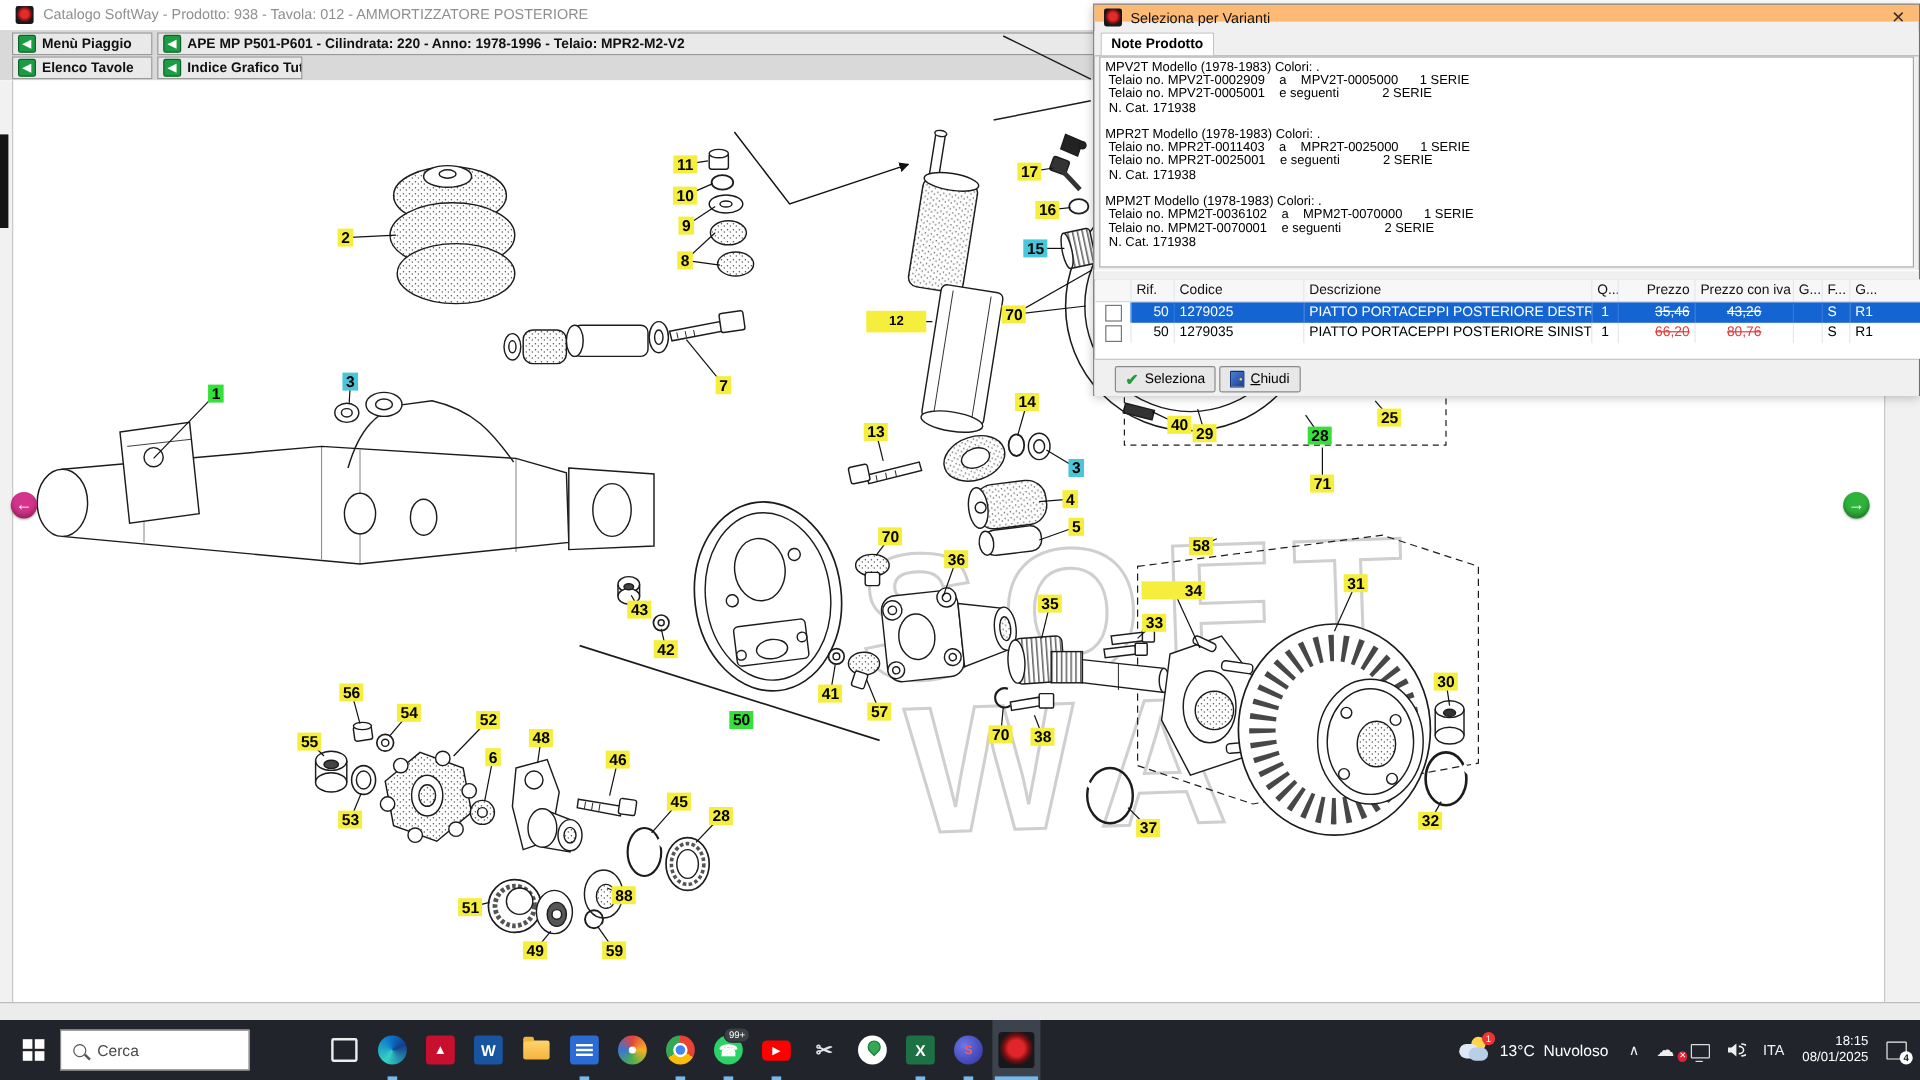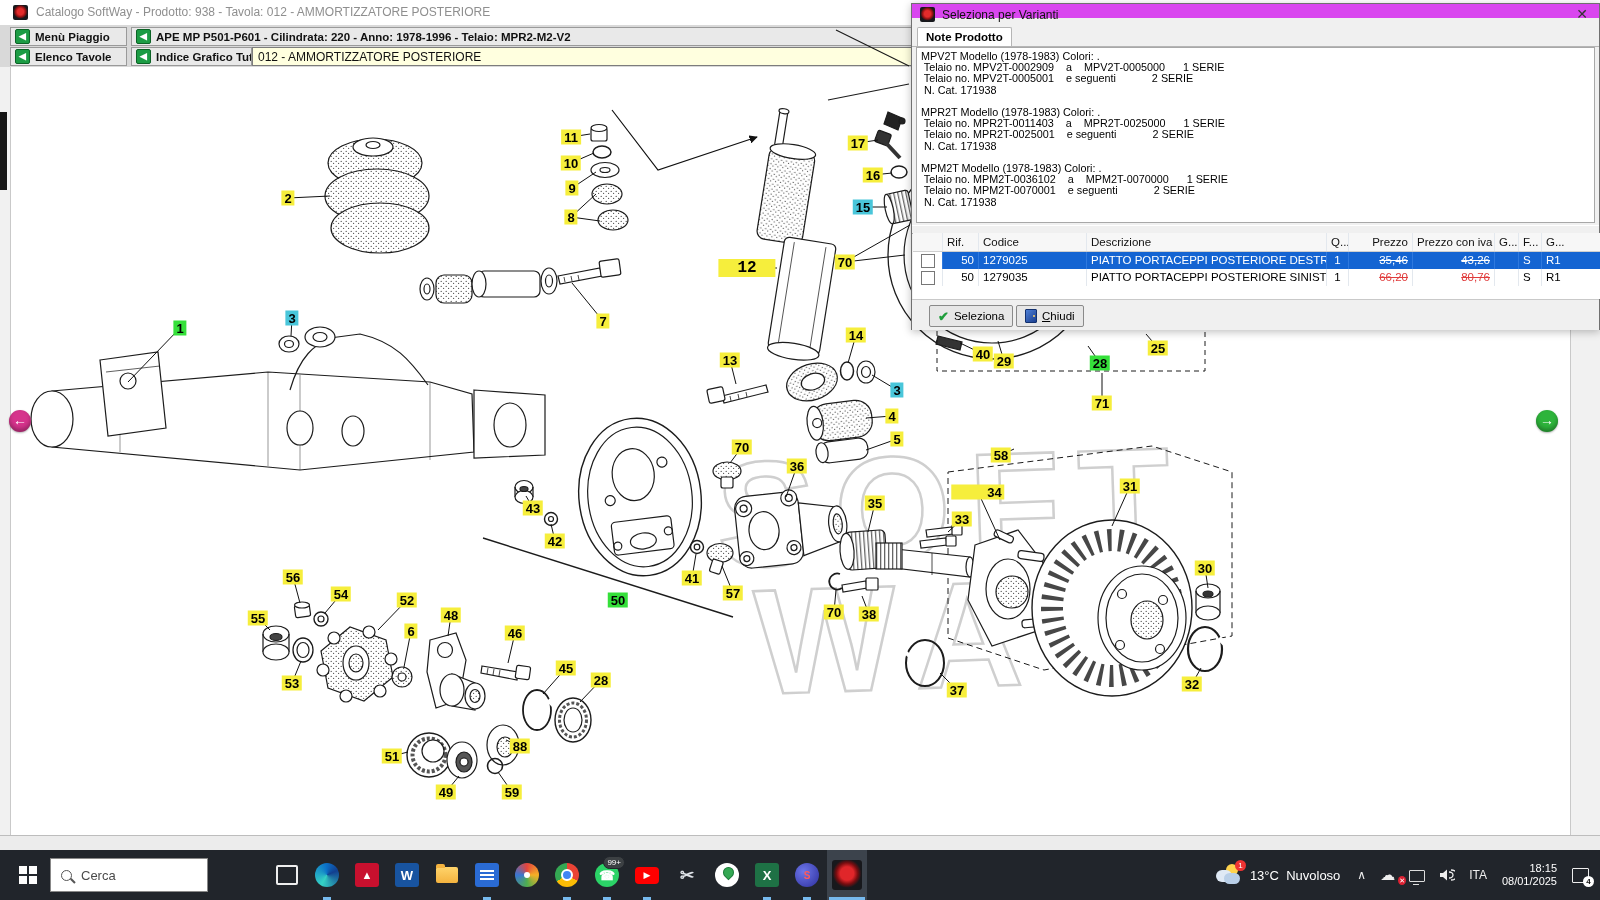--- a/index.html
+++ b/index.html
@@ -25,29 +25,29 @@
   #rightstrip{left:1570px;top:67px;width:30px;height:768px;background:#f1f1f1;border-left:1px solid #c9c9c9;}
   #blackbar{left:0;top:112px;width:7px;height:78px;background:#151515;}
   #bottomstrip{left:0;top:835px;width:1600px;height:15px;background:#ececec;border-top:1px solid #bdbdbd;}
   #art{position:absolute;left:0;top:0;z-index:1;}
   #labels-layer{position:absolute;left:0;top:0;width:1600px;height:900px;z-index:3;pointer-events:none;}
   .plabel{position:absolute;transform:translate(-50%,-50%);font-weight:bold;font-size:13px;line-height:15px;
           padding:0 3px;color:#000;pointer-events:auto;font-family:"Liberation Sans",sans-serif;}
   .plabel.y{background:#f6ee3c;}
   .plabel.g{background:#35e03a;}
   .plabel.c{background:#49c6da;}
-  .plabel.big{font-size:16px;line-height:18px;padding:0 19px;font-family:Liberation Mono, monospace;}
+  .plabel.big{font-size:11px;line-height:18px;padding:0 19px;}
   .navarrow{position:absolute;width:22px;height:22px;border-radius:50%;color:#fff;font-weight:bold;font-size:14px;
      text-align:center;line-height:21px;z-index:4;box-shadow:inset 0 -3px 4px rgba(0,0,0,.3), 0 1px 2px rgba(0,0,0,.3);}
   #navleft{left:9px;top:410px;background:#d6338c;}
   #navright{left:1536px;top:410px;background:#2eb43b;}
   
   #dialog{left:911px;top:3px;width:689px;height:327px;background:#f0f0f0;border:1px solid #707070;
           box-sizing:border-box;z-index:10;box-shadow:0 2px 8px rgba(0,0,0,.25);}
-  #dlg-title{position:absolute;left:0;top:0;width:100%;height:14px;background:#d946ef;}
+  #dlg-title{position:absolute;left:0;top:0;width:100%;height:14px;background:#fdba74;}
   #dlg-title .appico{position:absolute;left:8px;top:3px;width:15px;height:15px;border-radius:2px;
      background:radial-gradient(circle at 50% 45%, #e32b2b 0 28%, #8a1012 48%, #17181c 62%);}
   #dlg-title .t{position:absolute;left:30px;top:4px;font-size:12px;color:#111;}
   #dlg-close{position:absolute;right:8px;top:2px;font-size:14px;color:#333;width:18px;text-align:center;cursor:pointer;}
   #dlg-tabs{position:absolute;left:0;top:22px;width:100%;height:20px;background:#f0f0f0;border-bottom:1px solid #b5b5b5;}
   #tab-note{position:absolute;left:5px;top:1px;height:19px;background:#fff;border:1px solid #b5b5b5;border-bottom:none;
      border-radius:2px 2px 0 0;font-size:11.5px;font-weight:bold;padding:3px 8px 0 8px;box-sizing:border-box;}
   #note-text{position:absolute;left:4px;top:43px;width:679px;height:176px;background:#fff;border:1px solid #a8a8a8;
      box-sizing:border-box;font-size:10.8px;line-height:11.2px;white-space:pre;padding:3px 0 0 4px;overflow:hidden;color:#000;}
   #splitter{position:absolute;left:0px;top:221px;width:100%;height:7px;background:#f0f0f0;
@@ -55,21 +55,21 @@
   #grid{position:absolute;left:1px;top:229px;width:687px;height:66px;background:#fff;font-size:11.5px;}
   .grow{display:flex;height:17px;line-height:17px;}
   .grow.hd{border-bottom:1px solid #cfcfcf;color:#111;background:#f7f7f7;height:18px;line-height:18px;}
   .gc{box-sizing:border-box;border-right:1px solid #e3e8ee;padding:0 4px;white-space:nowrap;overflow:hidden;}
   .c-cb{width:30px;display:flex;align-items:center;justify-content:center;}
   .c-rif{width:36px;text-align:right;}
   .c-cod{width:108px;}
   .c-des{width:240px;}
   .c-q{width:22px;text-align:center;}
   .c-pr{width:64px;text-align:right;}
-  .c-iva{width:82px;text-align:right;}
+  .c-iva{width:82px;text-align:center;}
   .c-g1{width:24px;}
   .c-f{width:23px;}
   .c-g2{width:58px;border-right:none;}
   .sel .gc{background:#1464d2;color:#fff;border-right-color:#2f79de;}
   .sel .c-cb{background:#fff;}
   .strike{text-decoration:line-through;}
   .redpr{color:#e03c3c;}
   .cbx{width:12px;height:12px;background:#fff;border:1px solid #777;}
   #dlg-buttons{position:absolute;left:0;top:295px;width:100%;height:30px;background:#f0f0f0;border-top:1px solid #c9c9c9;}
   .dbtn{position:absolute;top:5px;height:22px;background:#e7e7e7;border:1px solid #8a8a8a;border-radius:2px;
@@ -154,21 +154,20 @@
     <span>APE MP P501-P601 - Cilindrata:  220 - Anno: 1978-1996 - Telaio: MPR2-M2-V2</span>
   </div>
   <div class="tbtn" style="left:10px;top:47px;width:117px;">
     <span class="garr"></span>
     <span>Elenco Tavole</span>
   </div>
   <div class="tbtn" style="left:131px;top:47px;width:121px;">
     <span class="garr"></span>
     <span>Indice Grafico Tutte le</span>
   </div>
-  <div id="tavfield">012 - AMMORTIZZATORE POSTERIORE</div>
 
   <div id="canvas" class="abs"></div>
   <div id="leftstrip" class="abs"></div>
   <div id="rightstrip" class="abs"></div>
   <div id="blackbar" class="abs"></div>
   <div id="bottomstrip" class="abs"></div>
 
   <svg id="art" width="1600" height="900" viewBox="0 0 1600 900">
     <defs>
       <pattern id="stip" width="5" height="5" patternUnits="userSpaceOnUse">

